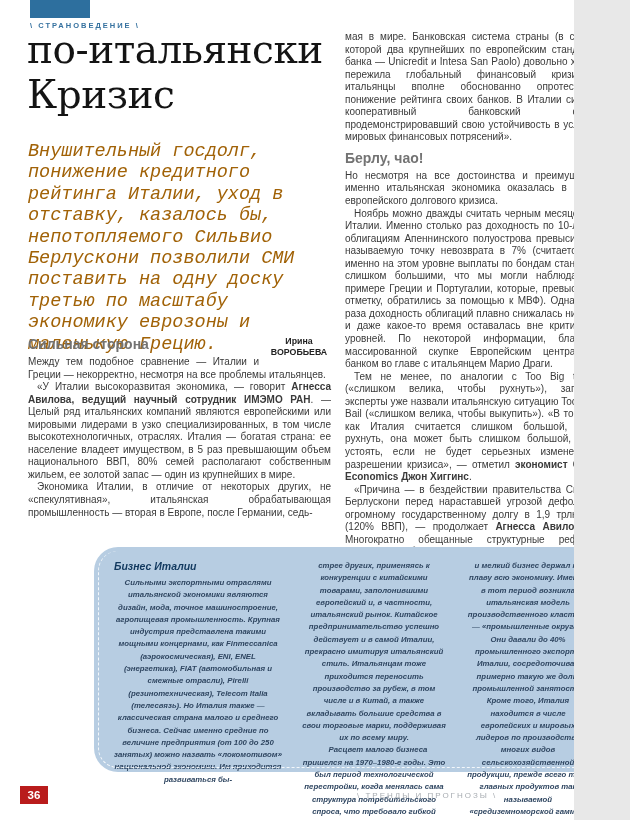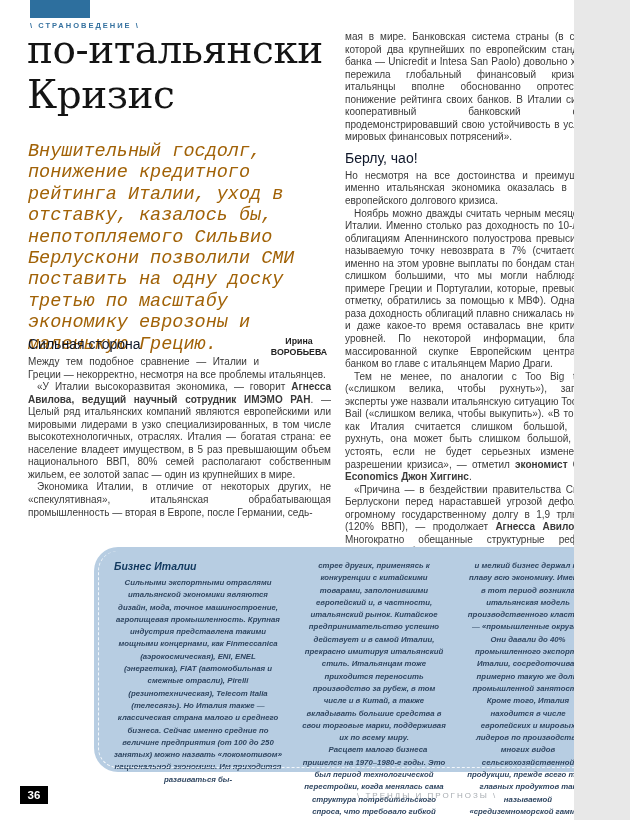--- a/index.html
+++ b/index.html
@@ -12,40 +12,40 @@
   .title{position:absolute;left:27px;top:27px;margin:0;font-family:"DejaVu Serif","Liberation Serif",serif;
          font-weight:400;font-size:39px;line-height:45px;color:#141414;letter-spacing:-0.5px;}
   .title span{display:block;}
   
   .lead{position:absolute;left:28px;top:141px;width:308px;margin:0;
         font-family:Liberation Mono, monospace;font-style:italic;
         font-size:18.5px;line-height:21.4px;color:#a16207;}
   
   .col-left{position:absolute;left:28px;top:336px;width:303px;}
   .col-right{position:absolute;left:345px;top:31px;width:261px;}
-  .h2{margin:0 0 3px 0;font-size:14px;line-height:17px;font-weight:400;color:#0f172a;}
+  .h2{margin:0 0 3px 0;font-size:14px;line-height:17px;font-weight:700;color:#737373;}
   .col-right .h2{margin-top:6px;}
   .body{margin:0;font-size:10px;line-height:12.55px;text-align:justify;color:#3a3a3a;}
   .body.indent{text-indent:9px;}
   .byline-float{float:right;width:64px;height:26px;margin-left:8px;font-size:8.8px;
                 line-height:11px;font-weight:700;color:#222;text-align:center;}
   .byline-float span{display:block;}
   
   .infobox{position:absolute;left:94px;top:547px;width:536px;height:225px;
            background:#b7cde2;border-radius:24px 0 0 24px;box-sizing:border-box;
            padding:13px 40px 12px 20px;display:grid;
            grid-template-columns:168px 146px 124px;column-gap:19px;font-style:italic;}
   .infobox::before{content:"";position:absolute;inset:4px;border-left:1px dashed rgba(255,255,255,.85);
            border-bottom:1px dashed rgba(255,255,255,.85);border-radius:20px 0 0 20px;pointer-events:none;}
   .infobox h3{margin:0 0 4px 0;font-size:10.5px;line-height:13px;color:#12395f;}
   .infobox p{margin:0;font-size:7.8px;line-height:12.3px;font-weight:700;
              color:#2e4560;text-align:center;}
   .infobox p.indent{text-indent:8px;}
   
-  .page-badge{position:absolute;left:20px;top:786px;width:28px;height:18px;background:#000000;
+  .page-badge{position:absolute;left:20px;top:786px;width:28px;height:18px;background:#b91c1c;
               color:#fff;font-size:11.5px;font-weight:700;text-align:center;line-height:18px;}
   .footer-left{position:absolute;left:58px;top:818px;font-size:12px;letter-spacing:.4px;color:#a3a9ae;}
   .footer-left span[data-b]{color:#868e96;}
   .footer-right{position:absolute;left:357px;top:791px;font-size:8px;letter-spacing:2px;color:#a8adb2;}
 </style>
 </head>
 <body>
 
 <div class="page">
 

